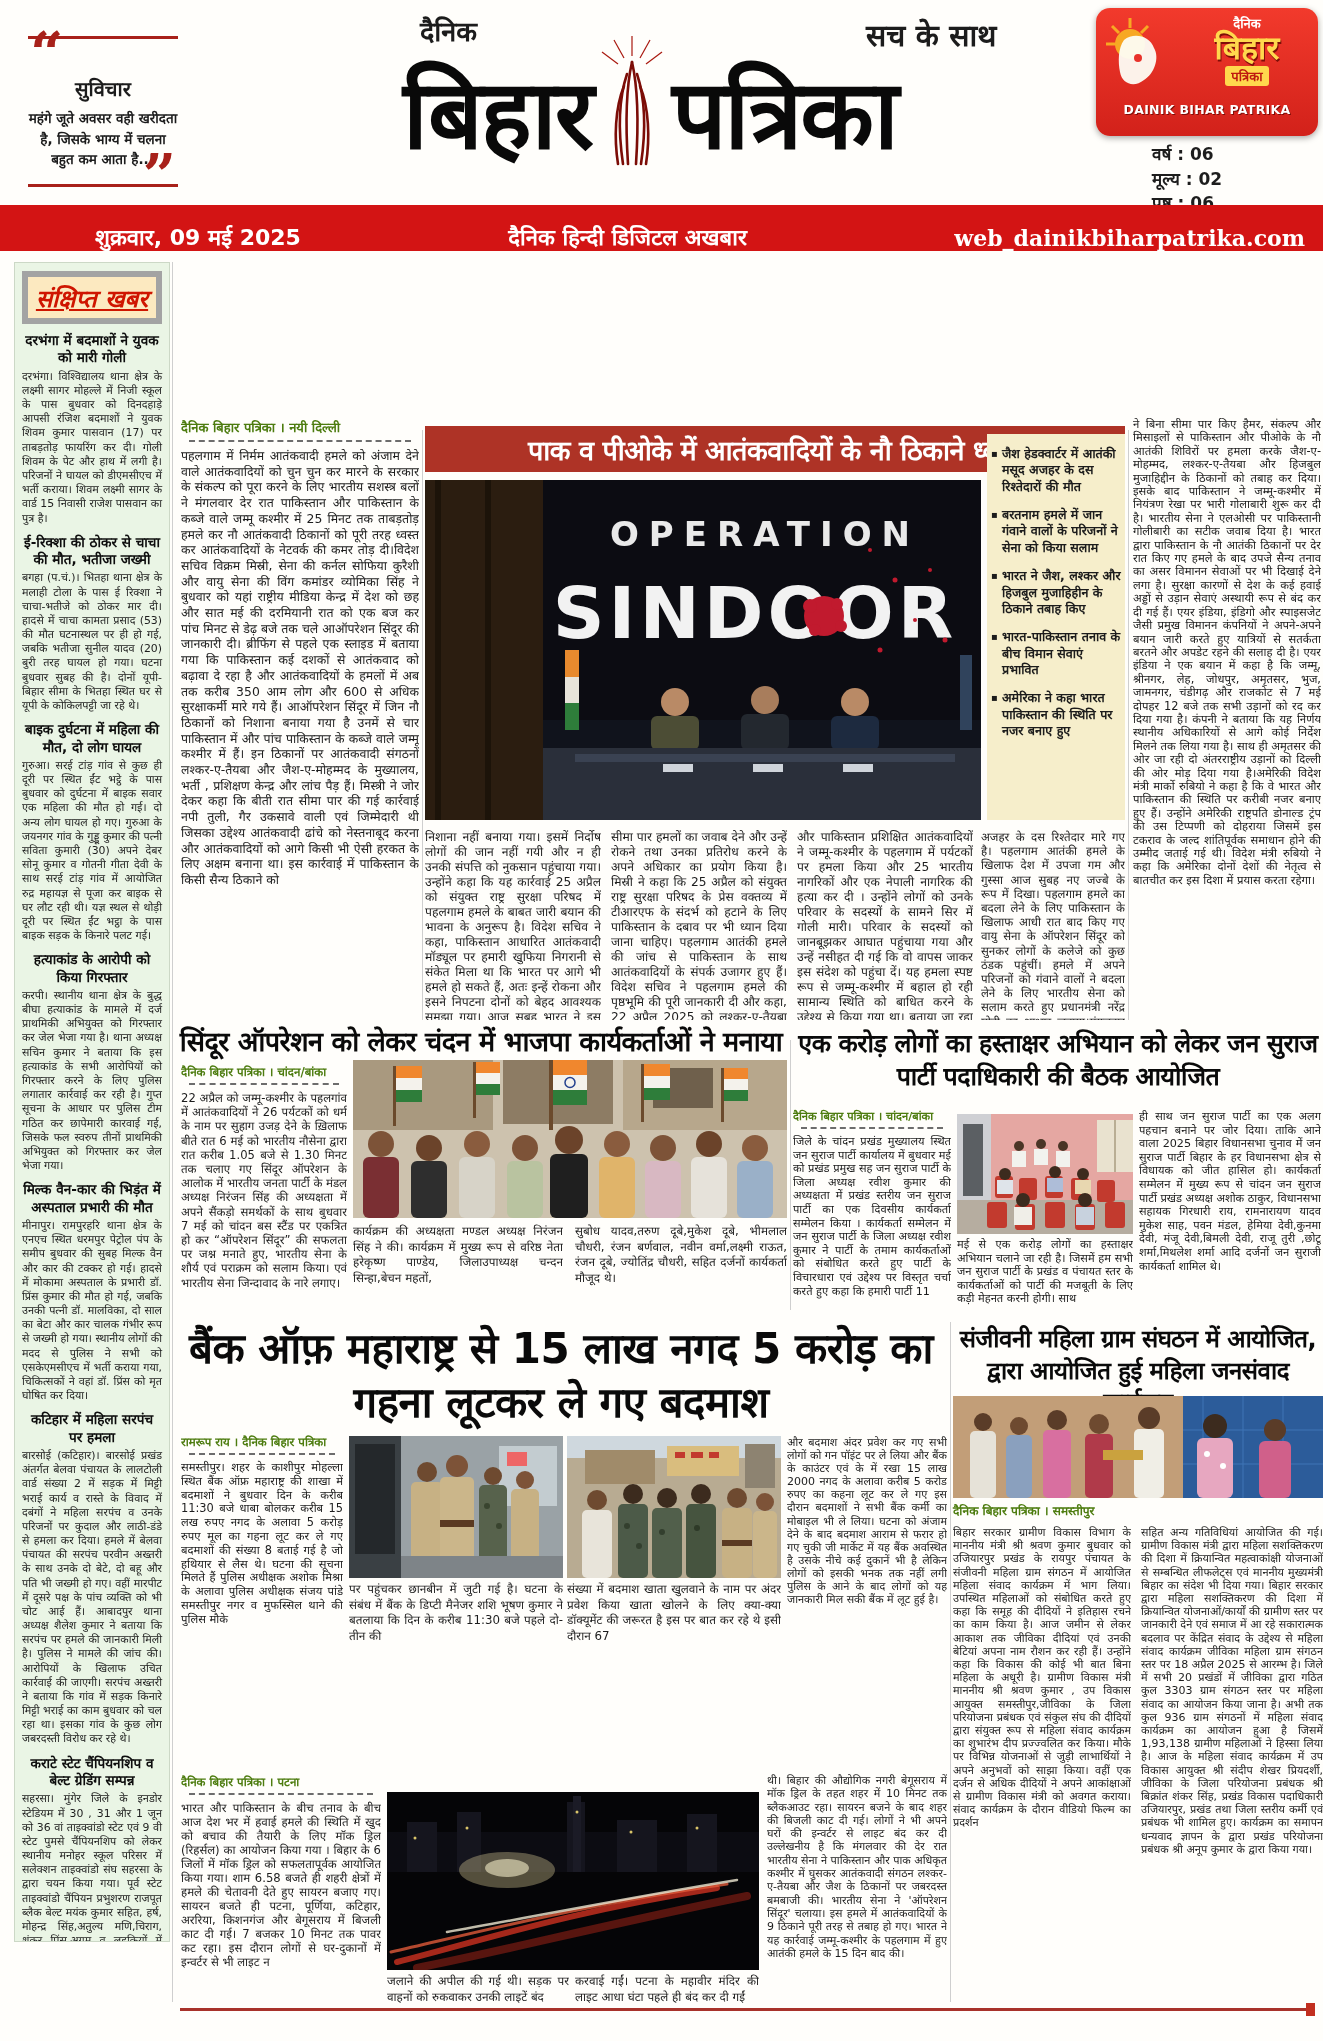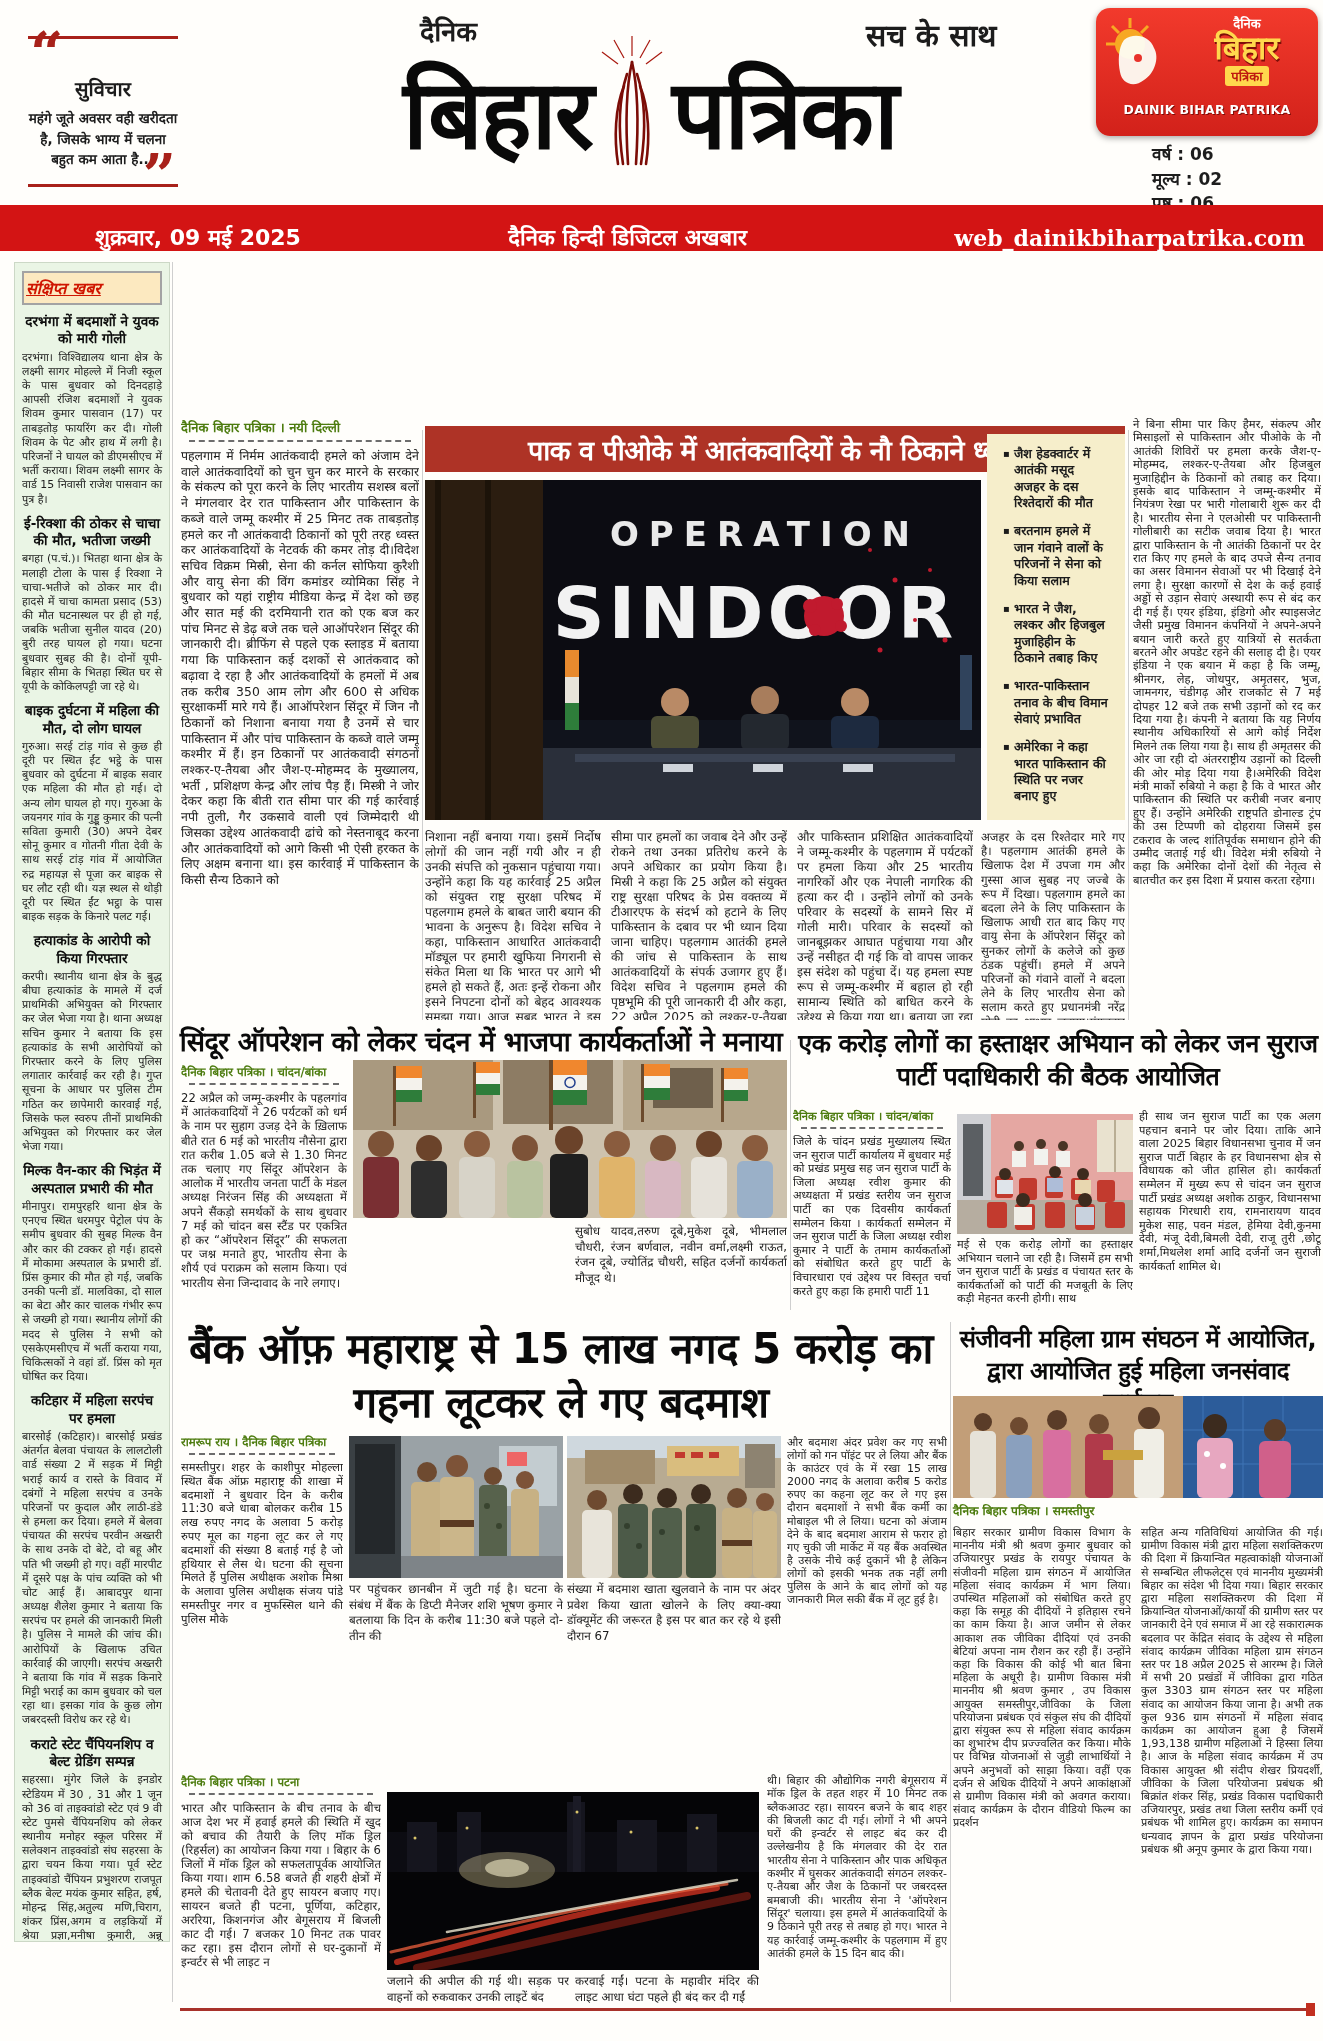--- a/index.html
+++ b/index.html
@@ -30,30 +30,30 @@
 .logo-l2{color:#ffd84d;font-size:32px;font-weight:800;line-height:1.05;text-shadow:1px 2px 0 #7e0e08}
 .logo-l3{display:inline-block;background:#ffd84d;color:#bf1a10;font-size:13px;font-weight:800;padding:1px 6px;border-radius:3px}
 .logo-cap{color:#fff;font-weight:800;font-size:12.5px;text-align:center;letter-spacing:.3px;text-shadow:1px 1px 0 #7e0e08}
 .meta{position:absolute;left:1152px;top:142px;font-weight:800;font-size:17px;line-height:1.45;color:#1d1d1d}
 
 .datebar{position:absolute;left:0;top:205px;width:1323px;height:46px;background:#d31414;color:#fff;
   display:flex;align-items:flex-end;font-weight:800;font-size:22px}
 .datebar .d1{margin-left:95px}.datebar .d2{margin:0 auto}.datebar .d3{margin-right:18px;font-family:"DejaVu Serif",serif;font-weight:700}
 
 .sidebar{position:absolute;left:14px;top:262px;width:156px;height:1680px;background:#eaf5e5;border:1px solid #ccd8c6;padding:8px 7px;overflow:hidden}
-.sb-head{background:#fce9c0;border:2px solid #a3a3a3;margin:0 auto 6px;padding:4px 2px;
-  font-weight:800;font-size:16px;color:#cf1500;font-style:italic;text-decoration:underline}
+.sb-head{background:#fce9c0;border:6px solid #a3a3a3;margin:0 auto 6px;padding:4px 2px;text-align:center;
+  font-weight:800;font-size:24px;color:#cf1500;font-style:italic;text-decoration:underline}
 .sb-title{font-weight:800;font-size:13.6px;text-align:center;line-height:1.28;margin:8px 0 3px;color:#0d0d0d}
 .sb-body{font-size:10.9px;line-height:1.3;text-align:justify}
 
 .main-headline{position:absolute;left:175px;top:253px;width:1148px;font-size:57px;font-weight:800;
   line-height:1.16;text-align:center;letter-spacing:-1px;color:#0a0a0a}
 .strip{position:absolute;display:flex;align-items:center;justify-content:center;background:#ae3326;color:#fff;
   font-weight:800;font-size:27px;letter-spacing:-.5px}
-.bullets{background:#f6eecb;padding:12px 16px;display:flex;flex-direction:column;gap:12px}
+.bullets{background:#f6eecb;padding:12px 4px;display:flex;flex-direction:column;gap:12px}
 .bullets .bl{font-size:12.6px;font-weight:700;line-height:1.3;position:relative;padding-left:11px}
 .bullets .bl::before{content:"\25AA";position:absolute;left:0;top:1px;font-size:10px}
 .bodytext{text-align:justify;line-height:1.3}
 .cap{font-size:11.8px;line-height:1.32;text-align:justify}
 .sec-head{font-weight:800;text-align:center;color:#0a0a0a;letter-spacing:-.5px}
 .photo{display:block}
 </style>
 </head>
 <body>
 
@@ -292,20 +292,21 @@
         <circle cx="264" cy="84" r="13" fill="#8a5c3e"></circle>
           <rect x="246" y="97" width="36" height="61" rx="6" fill="#e0b46a"></rect>
         <circle cx="310" cy="88" r="13" fill="#7d5338"></circle>
           <rect x="292" y="101" width="36" height="57" rx="6" fill="#d8b8c2"></rect>
         <circle cx="356" cy="84" r="13" fill="#6b432a"></circle>
           <rect x="338" y="97" width="36" height="61" rx="6" fill="#e6e2da"></rect>
         <circle cx="402" cy="88" r="13" fill="#8a5c3e"></circle>
           <rect x="384" y="101" width="36" height="57" rx="6" fill="#9ab0c8"></rect>
       </g>
     </svg>
+    <div class="cap abs hid" style="left:178px;top:202px;width:210px;height:92px">कार्यक्रम की अध्यक्षता मण्डल अध्यक्ष निरंजन सिंह ने की। कार्यक्रम में मुख्य रूप से वरिष्ठ नेता हरेकृष्ण पाण्डेय, जिलाउपाध्यक्ष चन्दन सिन्हा,बेचन महतों,</div>
     <div class="cap abs hid" style="left:400px;top:202px;width:212px;height:92px">सुबोध यादव,तरुण दूबे,मुकेश दूबे, भीमलाल चौधरी, रंजन बर्णवाल, नवीन वर्मा,लक्ष्मी राऊत, रंजन दूबे, ज्योतिंद्र चौधरी, सहित दर्जनों कार्यकर्ता मौजूद थे।</div>
 
     <div class="sec-head abs" style="left:618px;top:6px;width:530px;font-size:25px;line-height:1.3">एक करोड़ लोगों का हस्ताक्षर अभियान को लेकर जन सुराज पार्टी पदाधिकारी की बैठक आयोजित</div>
     <div class="abs hid" style="left:618px;top:86px;width:158px;height:212px">
       <div class="byline" style="font-size:11.2px">दैनिक बिहार पत्रिका । चांदन/बांका</div>
       <div class="dashes"></div>
       <div class="bodytext" style="font-size:11.2px;line-height:13.6px">जिले के चांदन प्रखंड मुख्यालय स्थित जन सुराज पार्टी  कार्यालय में बुधवार  मई को प्रखंड प्रमुख सह जन सुराज पार्टी के जिला अध्यक्ष रवीश कुमार की अध्यक्षता में प्रखंड स्तरीय जन सुराज पार्टी का एक दिवसीय कार्यकर्ता  सम्मेलन किया । कार्यकर्ता सम्मेलन में जन सुराज पार्टी के जिला अध्यक्ष रवीश कुमार ने पार्टी के तमाम कार्यकर्ताओं को संबोधित करते हुए पार्टी के विचारधारा एवं उद्देश्य पर विस्तृत चर्चा करते हुए कहा कि हमारी पार्टी 11</div>
     </div>
     <svg class="photo abs" style="left:782px;top:92px" width="176" height="120" viewBox="0 0 176 120">
       <rect width="176" height="120" fill="#e5a7a2"></rect>

